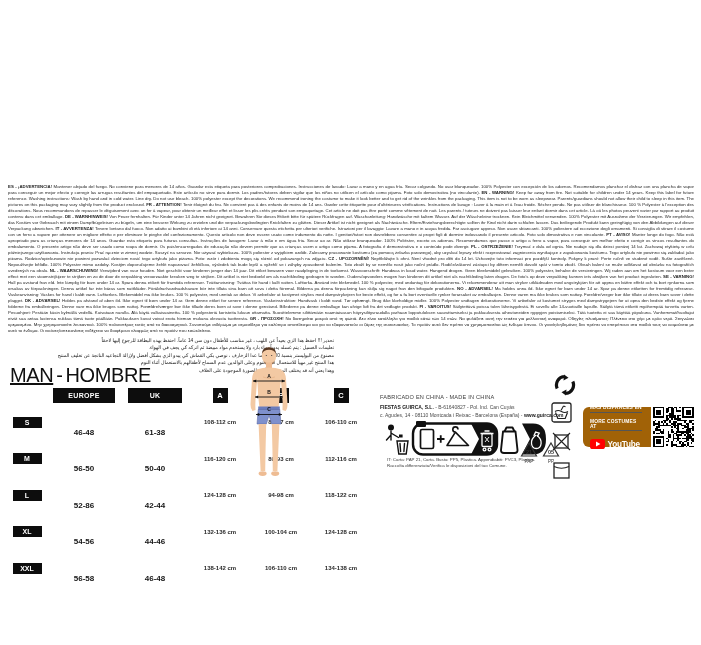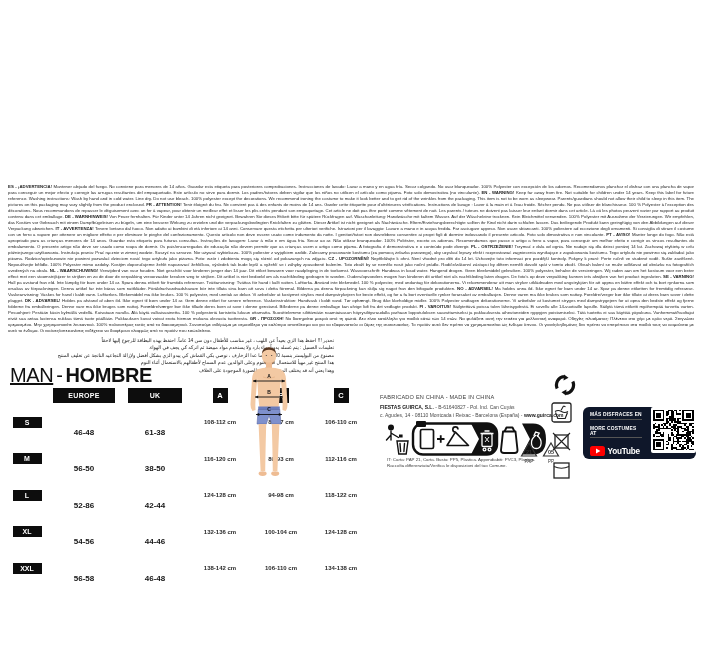--- a/index.html
+++ b/index.html
@@ -12,21 +12,21 @@
   .fine-print b{font-weight:700;}
 
   
   .arabic{position:absolute;left:22px;top:337px;width:312px;direction:rtl;text-align:right;
           font-size:4.8px;line-height:7.4px;color:#222;}
 
   
   .size-title{position:absolute;left:10px;top:364px;font-size:20px;letter-spacing:-.4px;color:#101010;}
   .size-title .t-light{font-weight:400;text-decoration:underline;}
   .size-title .t-sep{font-weight:400;padding:0 3px;}
-  .size-title .t-bold{font-weight:700;}
+  .size-title .t-bold{font-weight:400;}
 
   .size-table{position:absolute;left:8px;top:389px;display:grid;
               grid-template-columns:38px 76px 66px 64px 58px 62px;row-gap:3.5px;align-items:center;}
   .st-cell{display:flex;align-items:center;justify-content:center;height:13px;}
   .black-box{background:#0d0d0d;color:#fff;font-weight:700;display:flex;align-items:center;justify-content:center;}
   .hd-wide{width:62px;height:15px;font-size:7px;letter-spacing:.3px;}
   .hd-sq{width:15px;height:15px;font-size:7.5px;}
   .sz-box{width:29px;height:11px;font-size:7px;}
   .val-eu{font-size:8px;font-weight:700;color:#141414;margin-top:20px;}
   .val-cm{font-size:6px;font-weight:700;color:#2a2a2a;}
@@ -44,22 +44,22 @@
   .disposal{position:absolute;left:383px;top:420px;width:165px;height:38px;}
   .it-note{position:absolute;left:387px;top:457px;font-size:4.4px;line-height:5.6px;color:#3c3c3c;}
   .tri-marks{position:absolute;left:520px;top:441px;width:42px;height:23px;}
 
   
   .green-dot{position:absolute;left:554px;top:374px;width:22px;height:22px;}
   .care-icon{position:absolute;left:551px;width:21px;height:21px;}
   .care-1{top:402px;} .care-2{top:431px;} .care-3{top:460px;}
 
   
-  .promo-box{position:absolute;left:583px;top:407px;width:113px;height:52px;background:#0f172a;
-             border-radius:6px;display:flex;}
+  .promo-box{position:absolute;left:583px;top:407px;width:113px;height:40px;background:#a16207;
+             border-radius:6px;display:flex;align-items:center;}
   .promo-left{width:60px;padding:5px 2px 5px 7px;display:flex;flex-direction:column;justify-content:space-between;height:44px;}
   .promo-line{color:#fff;font-weight:700;font-size:4.9px;letter-spacing:.2px;border-bottom:.4px solid #555;padding-bottom:1.5px;width:52px;}
   .yt-row{display:flex;align-items:center;gap:2.5px;margin-top:2px;}
   .yt-text{color:#fff;font-weight:700;font-size:8.2px;letter-spacing:-.2px;}
   .qr-wrap{width:46px;height:46px;background:#fff;border-radius:2px;margin-left:1px;padding:2px;box-sizing:border-box;}
   .qr-wrap svg{width:100%;height:100%;shape-rendering:crispEdges;}
 </style>
 </head>
 <body>
 
@@ -132,21 +132,21 @@
     <div class="st-cell val-eu">46-48</div>
     <div class="st-cell val-eu">61-38</div>
     <div class="st-cell val-cm">108-112 cm</div>
     <div class="st-cell val-cm">83-87 cm</div>
     <div class="st-cell val-cm">106-110 cm</div>
 
     <div class="st-cell">
         <div class="black-box sz-box">M</div>
       </div>
     <div class="st-cell val-eu">56-50</div>
-    <div class="st-cell val-eu">38-50</div>
+    <div class="st-cell val-eu">50-40</div>
     <div class="st-cell val-cm">116-120 cm</div>
     <div class="st-cell val-cm">89-93 cm</div>
     <div class="st-cell val-cm">112-116 cm</div>
 
     <div class="st-cell">
         <div class="black-box sz-box">L</div>
       </div>
     <div class="st-cell val-eu">52-86</div>
     <div class="st-cell val-eu">42-44</div>
     <div class="st-cell val-cm">124-128 cm</div>

